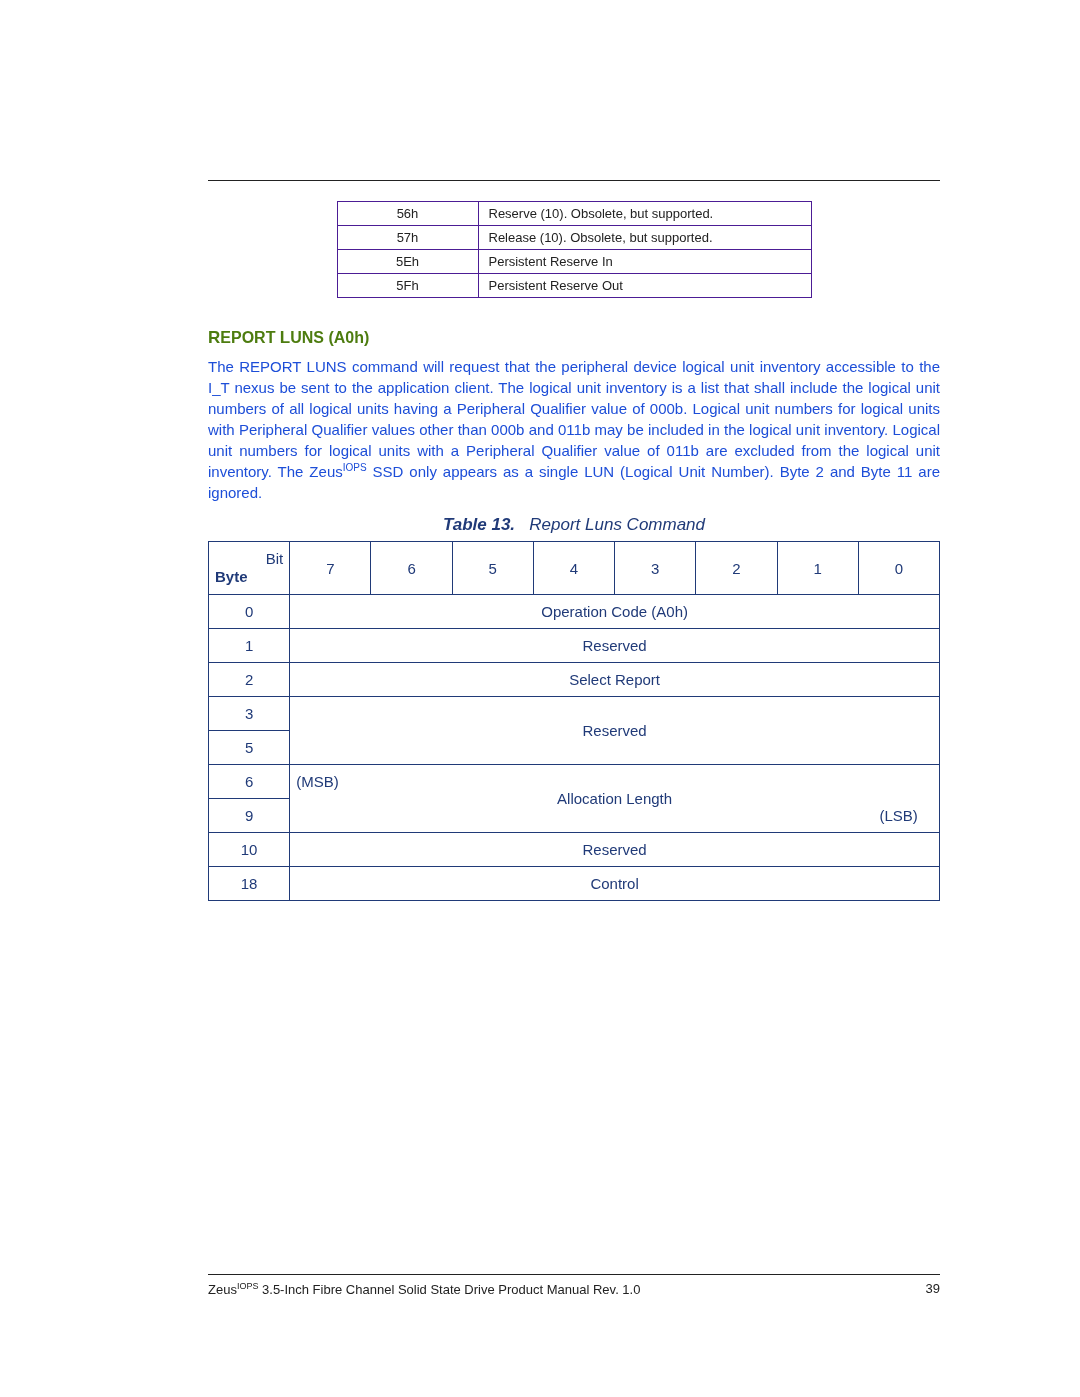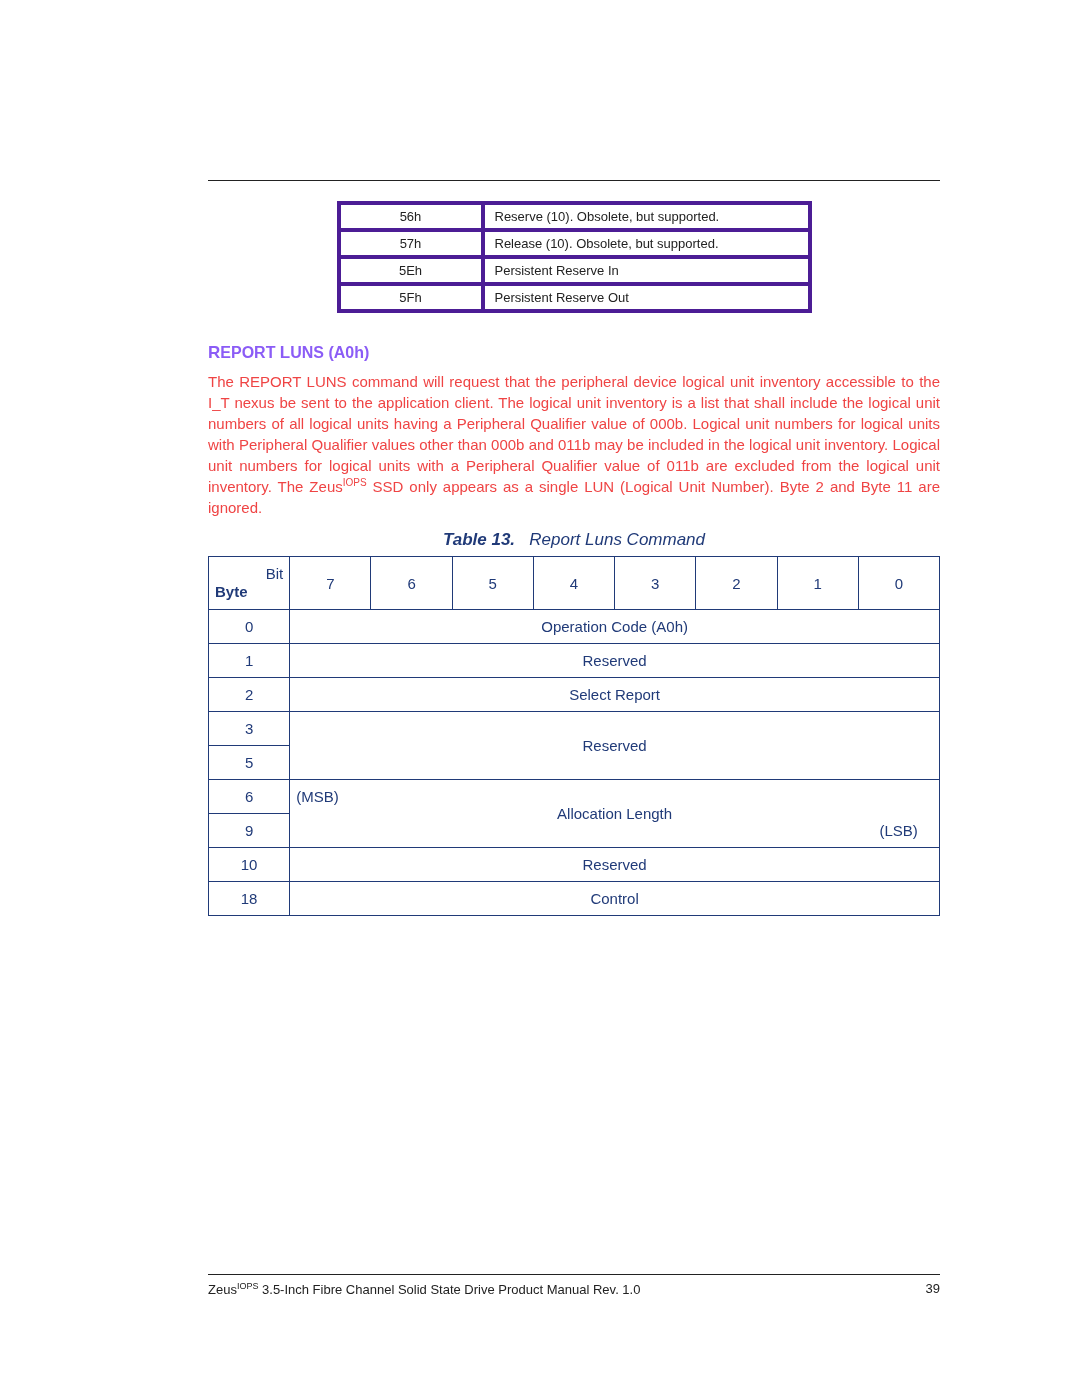--- a/index.html
+++ b/index.html
@@ -21,39 +21,39 @@
     margin-bottom: 20px;
   }
   .small-table {
     border-collapse: collapse;
     margin: 0 auto 30px auto;
     width: 475px;
     font-size: 13px;
     color: #222;
   }
   .small-table td {
-    border: 4px solid #4c1d95;
+    border: 1px solid #4c1d95;
     padding: 4px 10px;
     text-align: left;
   }
   .small-table td.code {
     text-align: center;
     width: 120px;
   }
   .section-heading {
-    color: #8b5cf6;
+    color: #4d7c0f;
     font-weight: bold;
     font-size: 16px;
     margin: 24px 0 8px 0;
     font-variant: small-caps;
   }
   .body-text {
     font-size: 15px;
     line-height: 1.4;
-    color: #ef4444;
+    color: #1d4ed8;
     text-align: justify;
     margin: 6px 0 12px 0;
   }
   .body-text sup { font-size: 10px; }
   .table-caption {
     text-align: center;
     color: #203a78;
     font-style: italic;
     font-size: 17px;
     margin: 10px 0 6px 0;

